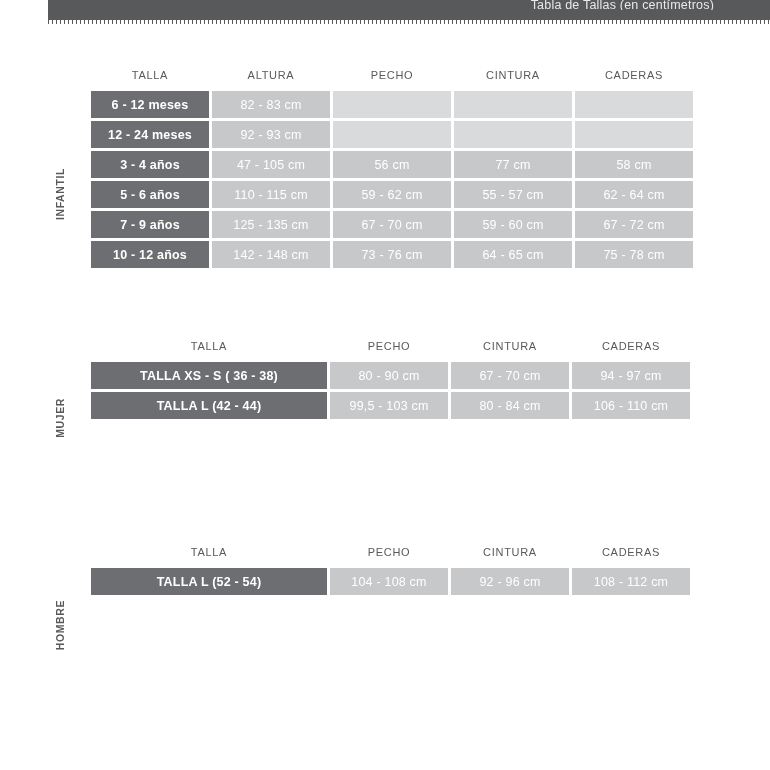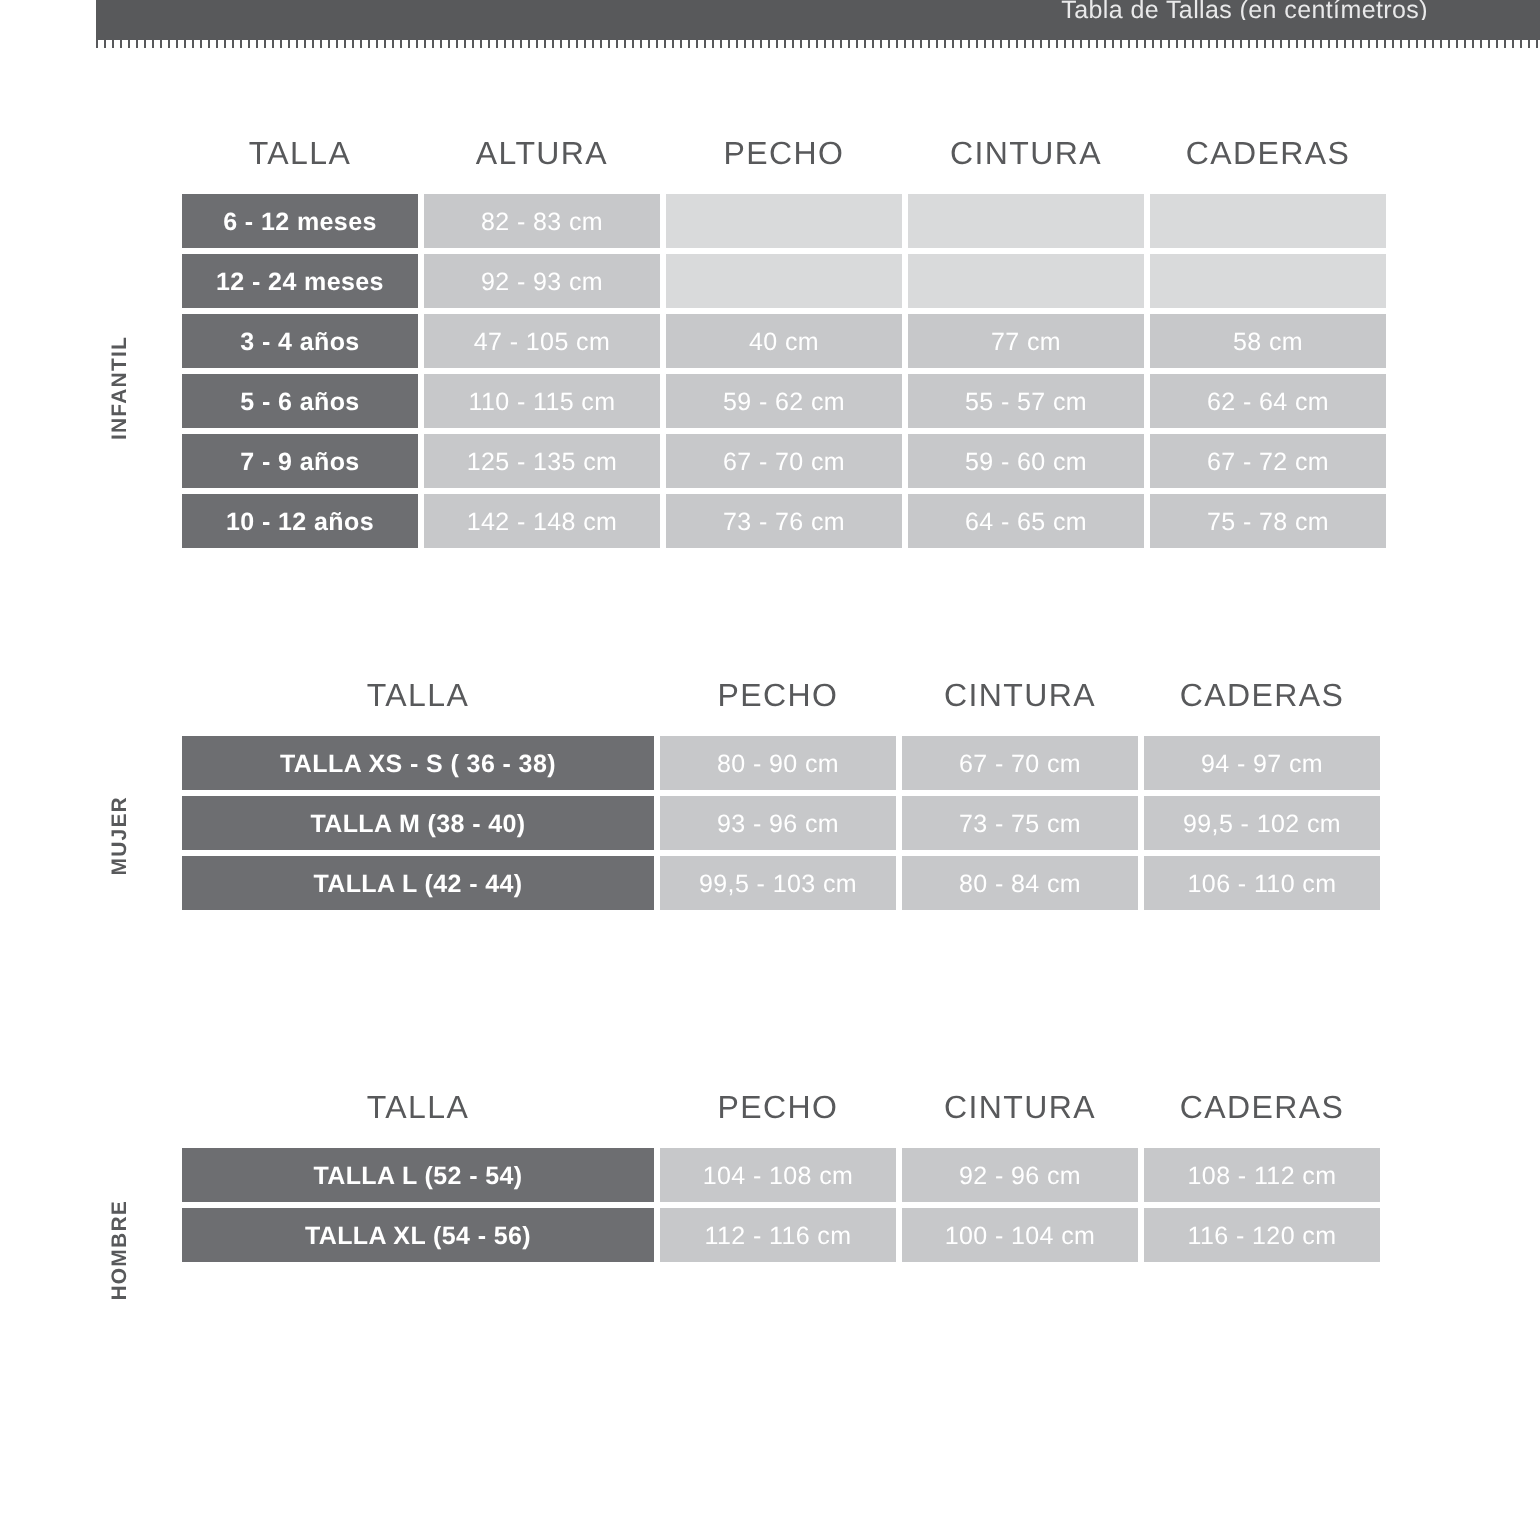--- a/index.html
+++ b/index.html
@@ -79,21 +79,21 @@
     white-space: nowrap;
   }
 
   table.size-table {
     position: absolute;
     border-collapse: separate;
     border-spacing: 3px 3px;
     table-layout: fixed;
   }
   table.size-table th {
-    font-size: 16px;
+    font-size: 11px;
     font-weight: normal;
     color: #58595b;
     letter-spacing: .7px;
     padding: 4px 0 7px 0;
     text-align: center;
     background: transparent;
   }
   table.size-table td {
     height: 25px;
     text-align: center;
@@ -183,21 +183,21 @@
       <tr>
         <td class="first-col">12 - 24 meses</td>
         <td>92 - 93 cm</td>
         <td class="empty"></td>
         <td class="empty"></td>
         <td class="empty"></td>
       </tr>
       <tr>
         <td class="first-col">3 - 4 años</td>
         <td>47 - 105 cm</td>
-        <td>40 cm</td>
+        <td>56 cm</td>
         <td>77 cm</td>
         <td>58 cm</td>
       </tr>
       <tr>
         <td class="first-col">5 - 6 años</td>
         <td>110 - 115 cm</td>
         <td>59 - 62 cm</td>
         <td>55 - 57 cm</td>
         <td>62 - 64 cm</td>
       </tr>
@@ -237,26 +237,20 @@
       </tr>
     </thead>
     <tbody>
       <tr>
         <td class="first-col">TALLA XS - S ( 36 - 38)</td>
         <td>80 - 90 cm</td>
         <td>67 - 70 cm</td>
         <td>94 - 97 cm</td>
       </tr>
       <tr>
-        <td class="first-col">TALLA M (38 - 40)</td>
-        <td>93 - 96 cm</td>
-        <td>73 - 75 cm</td>
-        <td>99,5 - 102 cm</td>
-      </tr>
-      <tr>
         <td class="first-col">TALLA L (42 - 44)</td>
         <td>99,5 - 103 cm</td>
         <td>80 - 84 cm</td>
         <td>106 - 110 cm</td>
       </tr>
     </tbody>
   </table>
 </div>
 
 <div class="section">
@@ -276,23 +270,17 @@
         <th>CADERAS</th>
       </tr>
     </thead>
     <tbody>
       <tr>
         <td class="first-col">TALLA L (52 - 54)</td>
         <td>104 - 108 cm</td>
         <td>92 - 96 cm</td>
         <td>108 - 112 cm</td>
       </tr>
-      <tr>
-        <td class="first-col">TALLA XL (54 - 56)</td>
-        <td>112 - 116 cm</td>
-        <td>100 - 104 cm</td>
-        <td>116 - 120 cm</td>
-      </tr>
     </tbody>
   </table>
 </div>
 
 <div class="footnote">* Orientación aproximada</div>
 
 </body></html>

